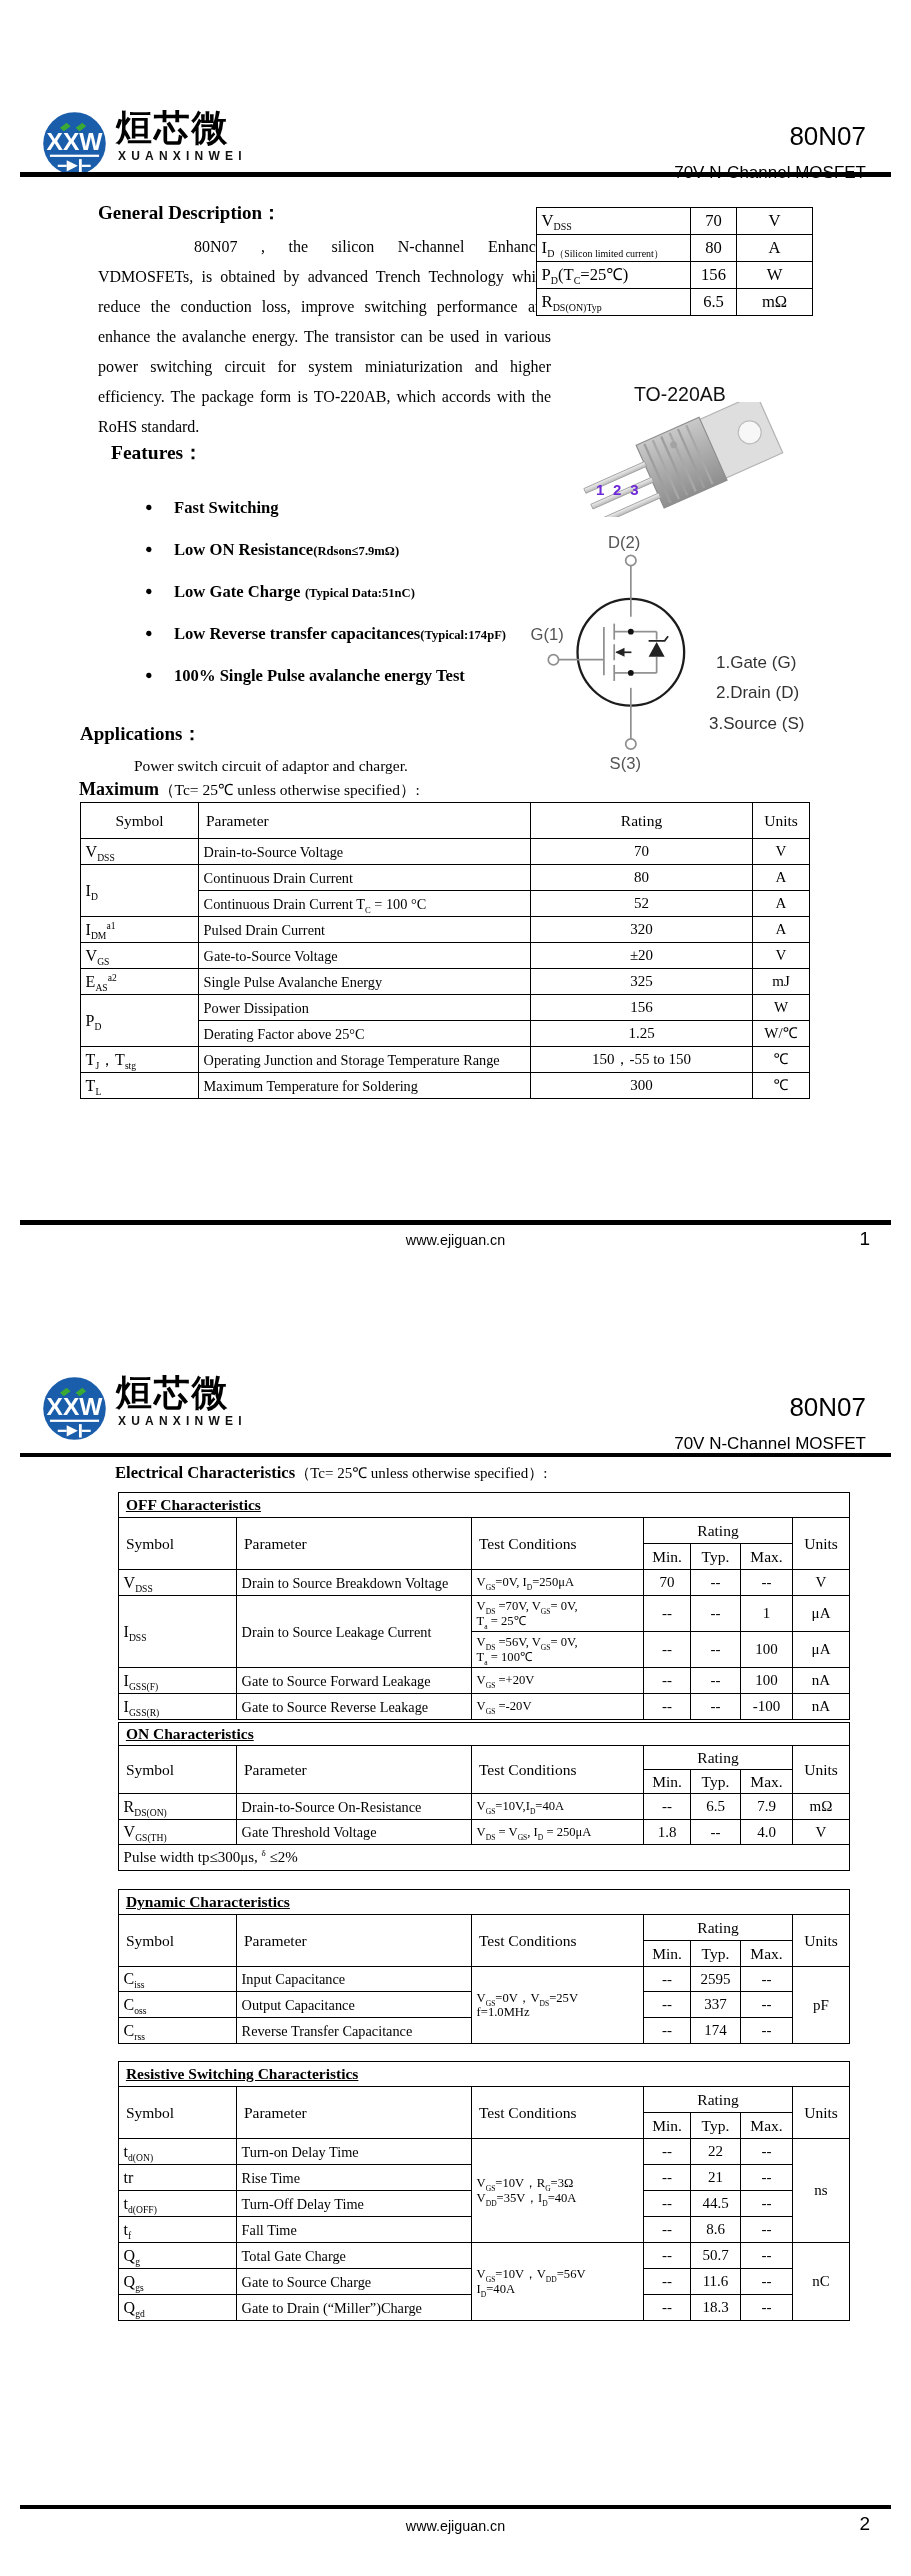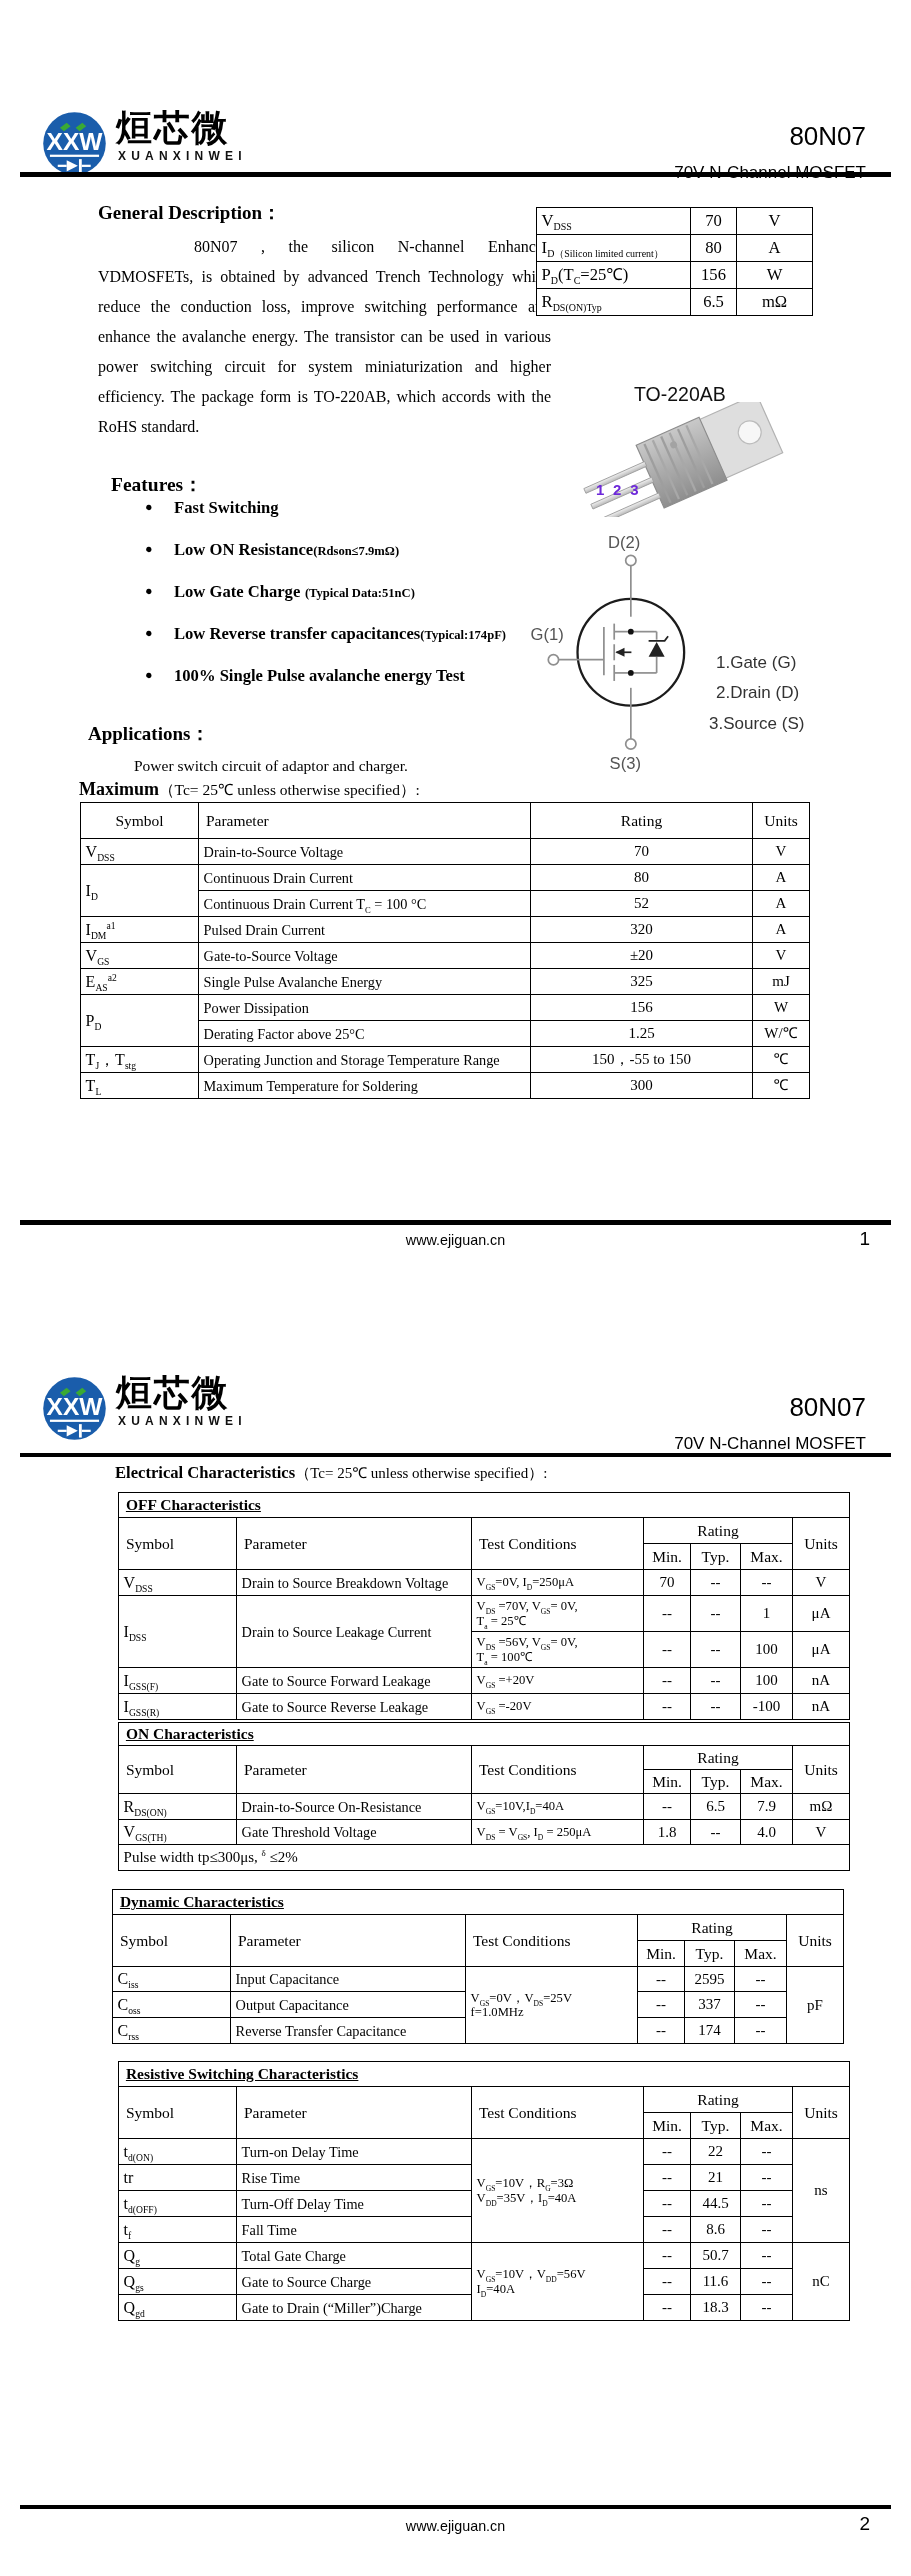--- a/index.html
+++ b/index.html
@@ -18,21 +18,21 @@
   .brand-en{position:absolute;left:118px;top:40px;font-family:"Liberation Sans",sans-serif;
             font-weight:600;font-size:12px;letter-spacing:5.2px;color:#111;}
   .part{position:absolute;right:45px;font-family:"Liberation Sans",sans-serif;font-size:26px;
         text-align:right;line-height:26px;}
   .part-sub{position:absolute;right:45px;font-family:"Liberation Sans",sans-serif;font-size:17px;
         text-align:right;line-height:17px;margin-top:11px;}
 
   
   .h1{font-weight:bold;font-size:19px;}
   .body-par{font-size:16px;line-height:30px;text-align:justify;text-indent:96px;}
-  .feat-title{font-weight:bold;font-size:19.5px;margin-top:32px;}
+  .feat-title{font-weight:bold;font-size:19.5px;}
   .feat-li{position:relative;margin:0;padding:0 0 0 29px;height:42px;font-weight:bold;}
   .feat-li .bullet{position:absolute;left:0;top:1.7px;font-size:12.6px;}
   .feat-li .main{font-size:16.6px;}
   .feat-li .detail{font-size:12.6px;}
   .apps-body{font-size:15.5px;}
   .abs-line{font-size:15.5px;}
   .abs-line .b{font-weight:bold;font-size:18px;}
   .pkg-title{font-family:"Liberation Sans",sans-serif;font-size:19.5px;color:#111;}
   .pins{font-family:"Liberation Sans",sans-serif;font-weight:bold;font-size:15px;word-spacing:4.6px;color:#6d28d9;}
   .legend-line{font-family:"Liberation Sans",sans-serif;font-size:17px;color:#333;}
@@ -201,21 +201,21 @@
       <div class="feat-li">
         <span class="bullet">●</span>
         <span class="main">Low Reverse transfer capacitances</span><span class="detail">(Typical:174pF)</span>
       </div>
       <div class="feat-li">
         <span class="bullet">●</span>
         <span class="main">100% Single Pulse avalanche energy Test</span><span class="detail"></span>
       </div>
     </div>
 
-    <div class="abs h1" style="left:88px;top:721px;">Applications：</div>
+    <div class="abs h1" style="left:80px;top:721px;">Applications：</div>
     <div class="abs apps-body" style="left:134px;top:757px;">Power switch circuit of adaptor and charger.</div>
 
     <div class="abs abs-line" style="left:79px;top:778px;">
       <span class="b">Maximum</span><span>（Tc= 25℃  unless otherwise specified）:</span>
     </div>
     <table class="tbl" style="left:80px;top:802px;width:729px;">
       <colgroup>
           <col style="width:118px">
           <col style="width:332px">
           <col style="width:222px">
@@ -434,21 +434,21 @@
         <td class="val">--</td>
         <td class="val">4.0</td>
         <td class="unit">V</td>
       </tr>
       <tr style="height:26px">
         <td class="note" colspan="7">Pulse width tp≤300μs, <sup>δ</sup> ≤2%</td>
       </tr>
     </tbody>
       </table>
 
-    <table class="tbl" style="left:112px;top:601px;width:731px;">
+    <table class="tbl" style="left:118px;top:601px;width:731px;">
       <colgroup>
           <col style="width:118px">
           <col style="width:235px">
           <col style="width:172px">
           <col style="width:47px">
           <col style="width:50px">
           <col style="width:52px">
           <col style="width:57px">
         </colgroup>
       <tbody>

